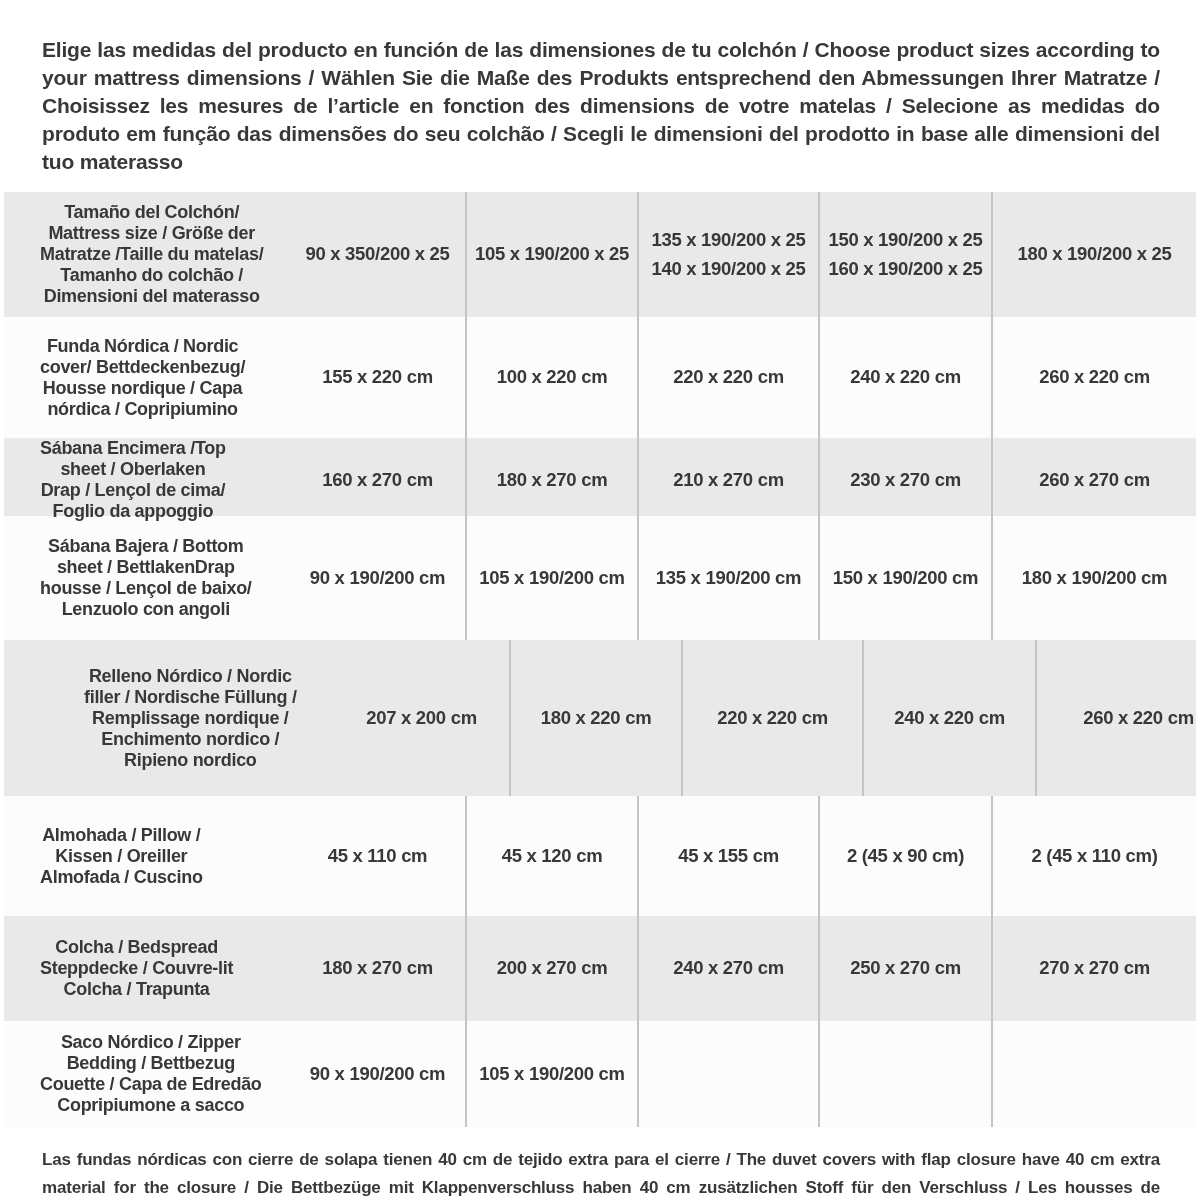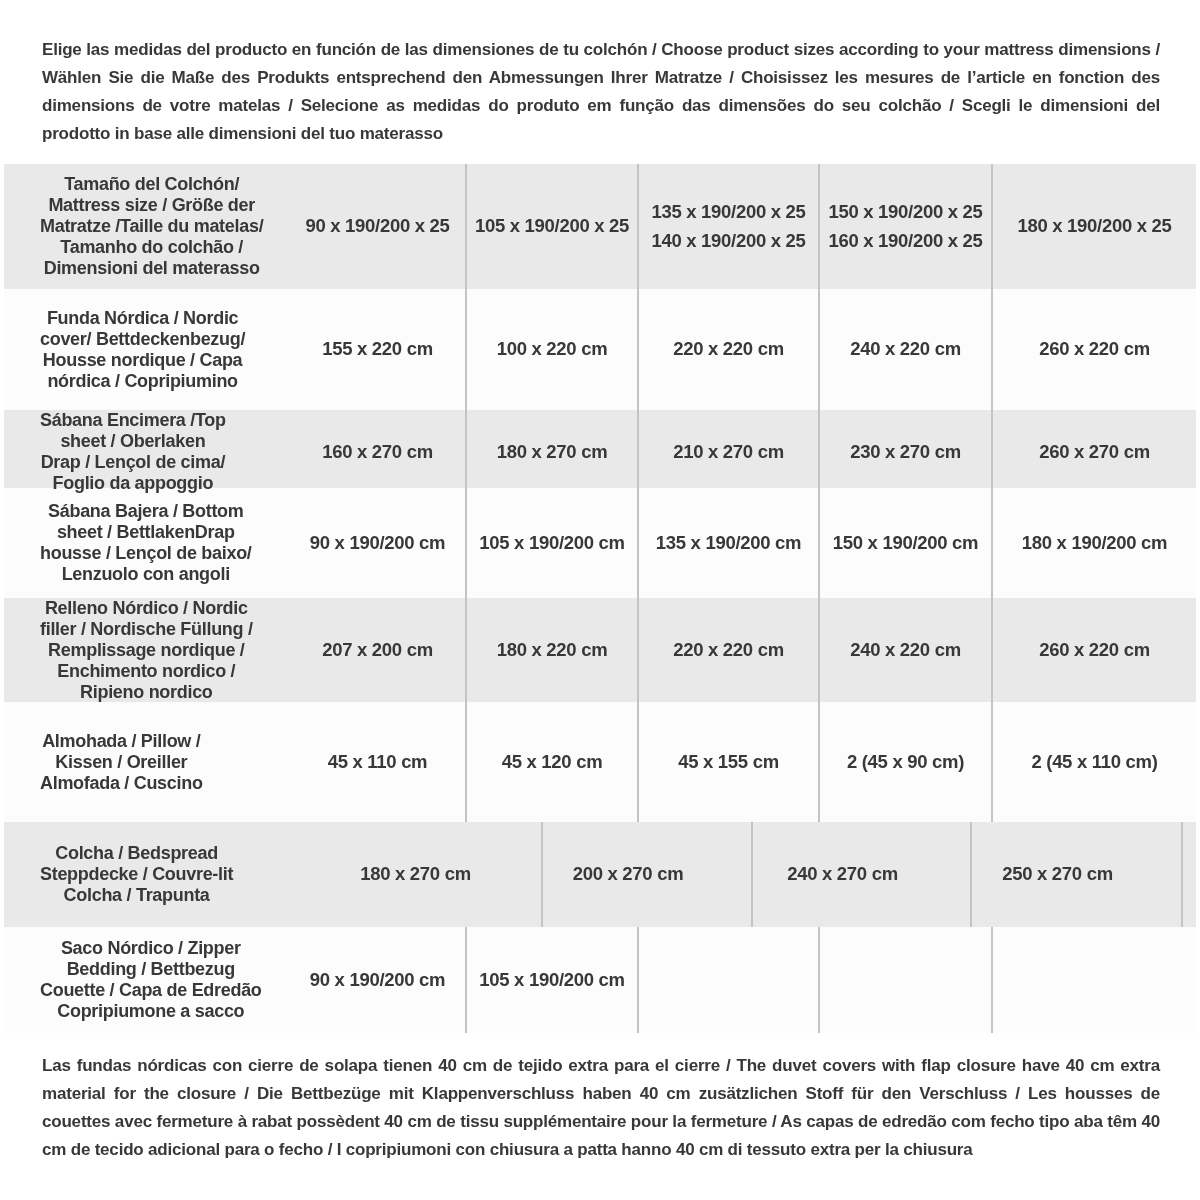--- a/index.html
+++ b/index.html
@@ -18,21 +18,21 @@
     color:var(--ink);
     overflow:hidden;
   }
   .para{
     font-weight:700;
     text-align:justify;
     letter-spacing:-0.2px;
   }
   .intro{
     margin:36px 40px 16px 42px;
-    font-size:17px;
+    font-size:21px;
     line-height:28px;
   }
   .footnote{
     margin:19px 40px 0 42px;
     font-size:17px;
     line-height:28px;
   }
   .table{margin:0 4px;}
   .row{
     display:grid;
@@ -58,42 +58,42 @@
   .cell.value{
     justify-content:center;
     text-align:center;
     font-size:18.5px;
     line-height:1.55;
   }
   .cell.sep{border-left:2px solid var(--divider);}
   .r-head{height:125px;}
   .r1{height:121px;}
   .r2{height:78px;}
-  .r3{height:110px;}
-  .r4{height:104px;}
+  .r3{height:124px;}
+  .r4{height:156px;padding-left:44px;}
   .r5{height:120px;}
-  .r6{height:105px;gap:38px;}
+  .r6{height:105px;}
   .r7{height:106px;}
 </style>
 </head>
 <body>
 
 <div class="page">
 
   <p class="para intro">Elige las medidas del producto en función de las dimensiones de tu colchón / Choose product sizes according to your mattress dimensions / Wählen Sie die Maße des Produkts entsprechend den Abmessungen Ihrer Matratze / Choisissez les mesures de l’article en fonction des dimensions de votre matelas / Selecione as medidas do produto em função das dimensões do seu colchão / Scegli le dimensioni del prodotto in base alle dimensioni del tuo materasso</p>
 
   <div class="table">
 
     <div class="row gray r-head">
       <div class="cell label">Tamaño del Colchón/
 Mattress size / Größe der
 Matratze /Taille du matelas/
 Tamanho do colchão /
 Dimensioni del materasso</div>
-      <div class="cell value">90 x 190/200 x 25</div>
+      <div class="cell value">90 x 350/200 x 25</div>
       <div class="cell value sep">105 x 190/200 x 25</div>
       <div class="cell value sep">135 x 190/200 x 25
 140 x 190/200 x 25</div>
       <div class="cell value sep">150 x 190/200 x 25
 160 x 190/200 x 25</div>
       <div class="cell value sep">180 x 190/200 x 25</div>
     </div>
 
     <div class="row light r1">
       <div class="cell label">Funda Nórdica /  Nordic

